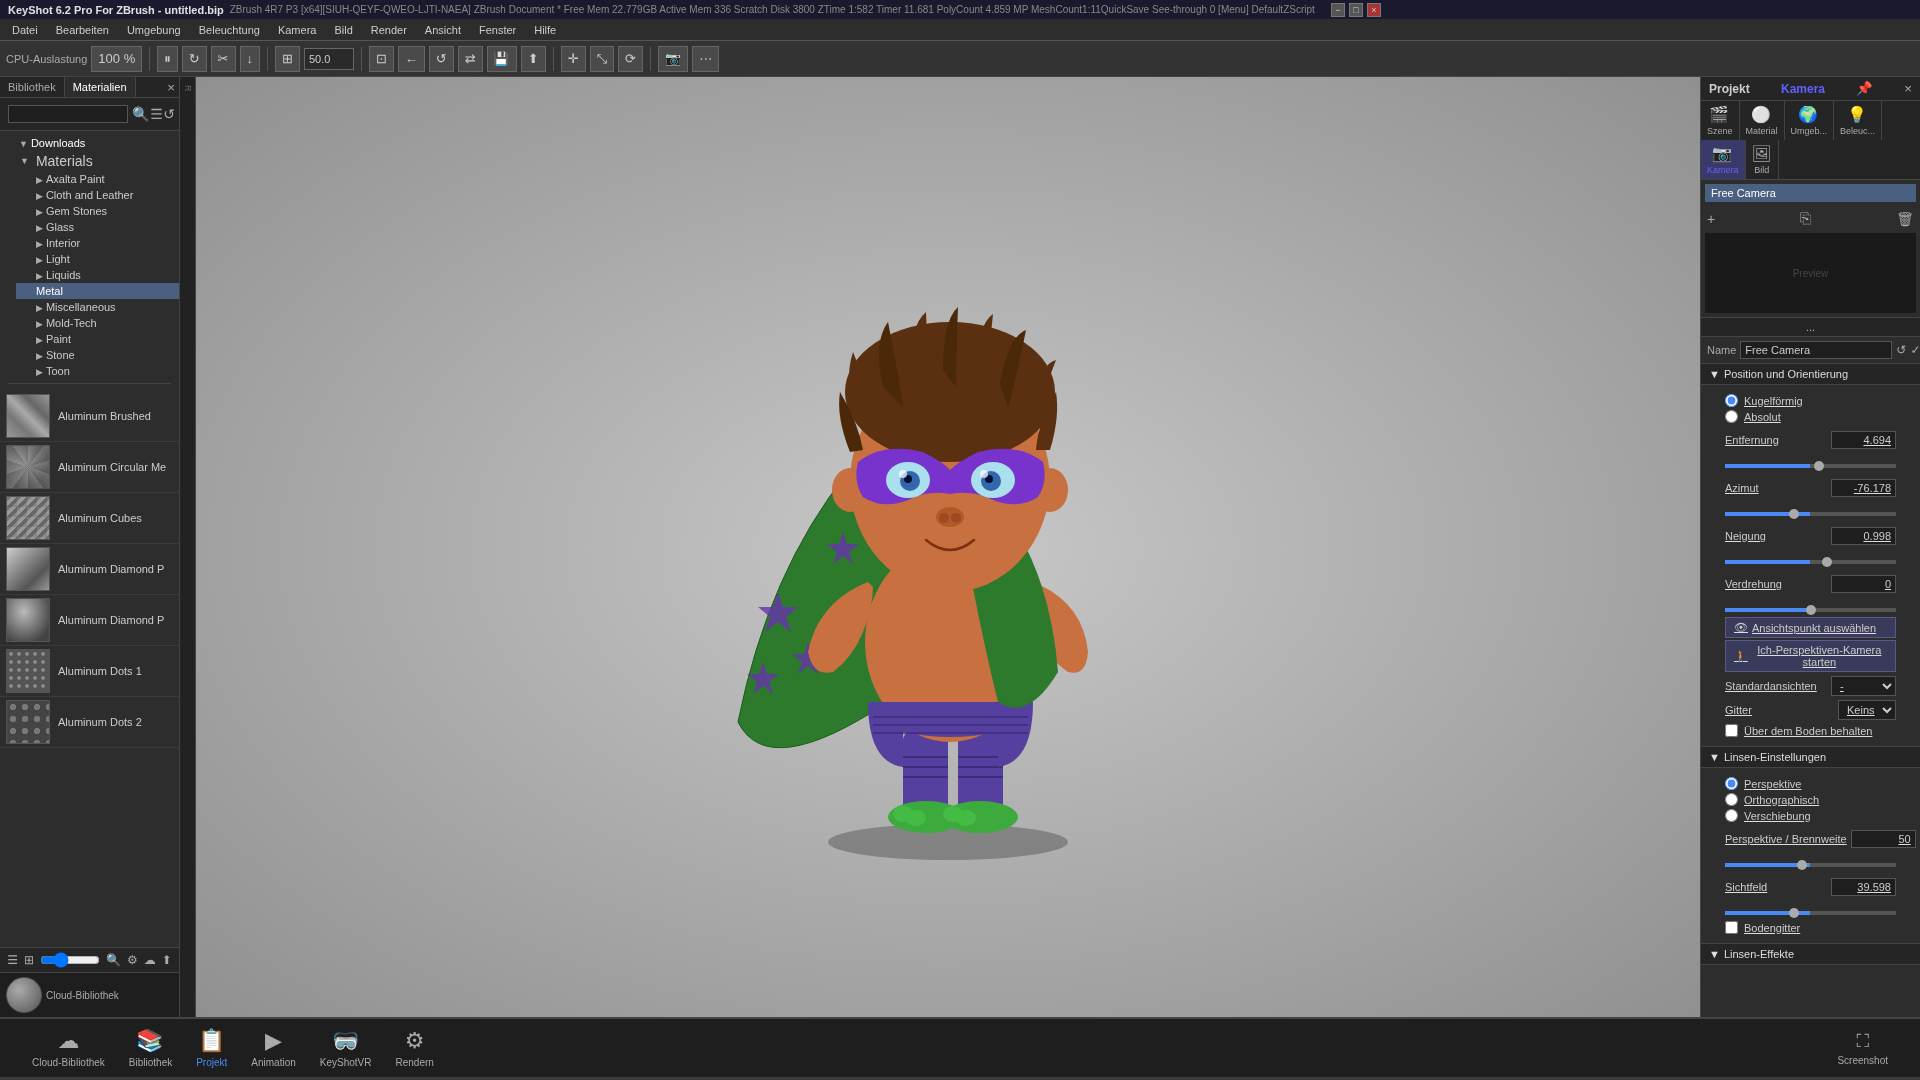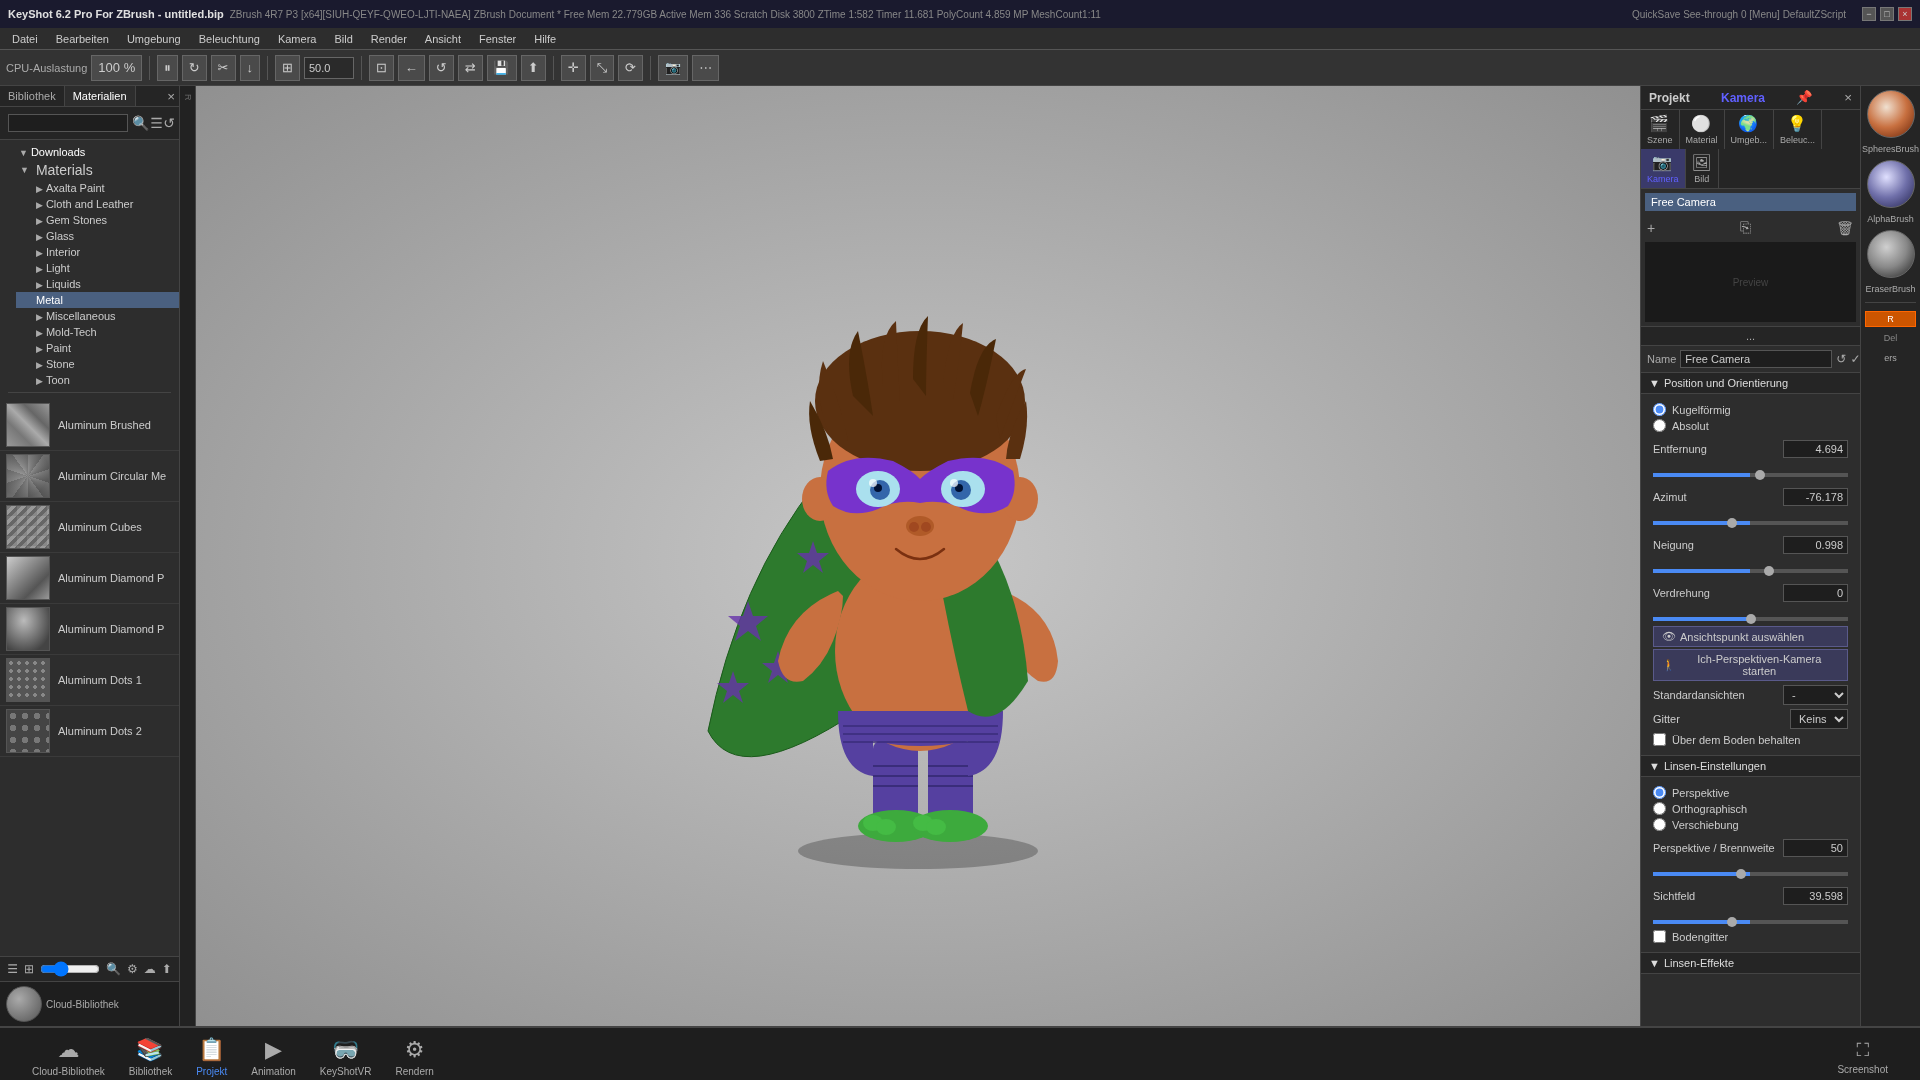--- a/index.html
+++ b/index.html
@@ -1,20 +1,20 @@
 <!DOCTYPE html>
 <html><head>
   <meta charset="utf-8">
   <style>
     * { margin: 0; padding: 0; box-sizing: border-box; }
     body { width: 1920px; height: 1080px; overflow: hidden; background: #3a3a3a; font-family: 'Segoe UI', Arial, sans-serif; font-size: 12px; color: #ddd; }
 
     
     #titlebar {
-      height: 28px; background: #1a1a2e; display: flex; align-items: center; justify-content: space-between;
+      height: 19px; background: #1a1a2e; display: flex; align-items: center; justify-content: flex-start;
       padding: 0 8px; font-size: 11px; color: #aaa;
     }
     #titlebar .title-left { display: flex; align-items: center; gap: 6px; }
     #titlebar .title-right { display: flex; align-items: center; gap: 4px; }
     #titlebar .win-btn { width: 14px; height: 14px; background: #555; border: 1px solid #777; cursor: pointer; display: flex; align-items: center; justify-content: center; font-size: 9px; color: #ccc; }
 
     
     #menubar {
       height: 22px; background: #2d2d2d; display: flex; align-items: center; padding: 0 4px; gap: 2px; border-bottom: 1px solid #555;
     }
@@ -82,21 +82,21 @@
     #camera-controls { display: flex; align-items: center; justify-content: space-between; padding: 2px 6px; }
     .cam-ctrl-btn { background: none; border: none; color: #aaa; cursor: pointer; font-size: 14px; }
 
     
     .cam-name-row { display: flex; align-items: center; padding: 4px 6px; gap: 4px; border-top: 1px solid #444; }
     .cam-name-label { font-size: 11px; color: #aaa; flex-shrink: 0; }
     .cam-name-input { flex: 1; background: #1e1e1e; border: 1px solid #555; color: #ccc; padding: 2px 4px; font-size: 11px; }
 
     
     .section-header { background: #252525; padding: 4px 8px; font-size: 11px; color: #ddd; cursor: pointer; display: flex; align-items: center; gap: 4px; border-top: 1px solid #444; border-bottom: 1px solid #444; }
-    .section-content { padding: 6px 12px; }
+    .section-content { padding: 6px 24px; text-decoration: underline; }
 
     
     .radio-row { display: flex; align-items: center; gap: 6px; margin: 3px 0; }
     .radio-row input[type=radio] { accent-color: #4a8af4; }
     .radio-row label { font-size: 11px; color: #ccc; }
 
     
     .param-row { display: flex; align-items: center; justify-content: space-between; margin: 8px 0; gap: 4px; }
     .param-label { font-size: 11px; color: #ccc; flex-shrink: 0; }
     .param-value { background: #1e1e1e; border: 1px solid #555; color: #ccc; padding: 2px 4px; font-size: 11px; width: 65px; text-align: right; }
@@ -566,32 +566,20 @@
         <label for="bodengitter">Bodengitter</label>
       </div>
     </div>
 
     <div class="section-header">
       <span>▼</span>
       <span>Linsen-Effekte</span>
     </div>
   </div>
 
-  <div style="width:60px; background:#252525; border-left:1px solid #444; display:flex; flex-direction:column; align-items:center; padding:4px; gap:6px; overflow:hidden;">
-    <div style="width:48px; height:48px; background:radial-gradient(circle at 40% 35%, #f0e0d0, #c87040 50%, #7a3010 90%); border-radius:50%; border:1px solid #666;"></div>
-    <span style="font-size:9px; color:#aaa; text-align:center;">SpheresBrush</span>
-    <div style="width:48px; height:48px; background:radial-gradient(circle at 40% 35%, #e0e0ff, #7070aa 50%, #303060 90%); border-radius:50%; border:1px solid #666;"></div>
-    <span style="font-size:9px; color:#aaa; text-align:center;">AlphaBrush</span>
-    <div style="width:48px; height:48px; background:radial-gradient(circle at 40% 35%, #d0d0d0, #888 50%, #333 90%); border-radius:50%; border:1px solid #666;"></div>
-    <span style="font-size:9px; color:#aaa; text-align:center;">EraserBrush</span>
-    <div style="width:100%; height:1px; background:#444; margin:2px 0;"></div>
-    <button class="orange-btn" style="width:100%; font-size:9px; padding:2px 2px;">R</button>
-    <div style="font-size:9px; color:#888; text-align:center;">Del</div>
-    <div style="font-size:9px; color:#aaa; text-align:center; margin-top:4px;">ers</div>
-  </div>
 
 </div>
 
 <div id="bottom-bar">
   <div class="bottom-btn">
     <span class="bottom-icon">☁</span>
     <span class="bottom-label">Cloud-Bibliothek</span>
   </div>
   <div class="bottom-btn">
     <span class="bottom-icon">📚</span>

